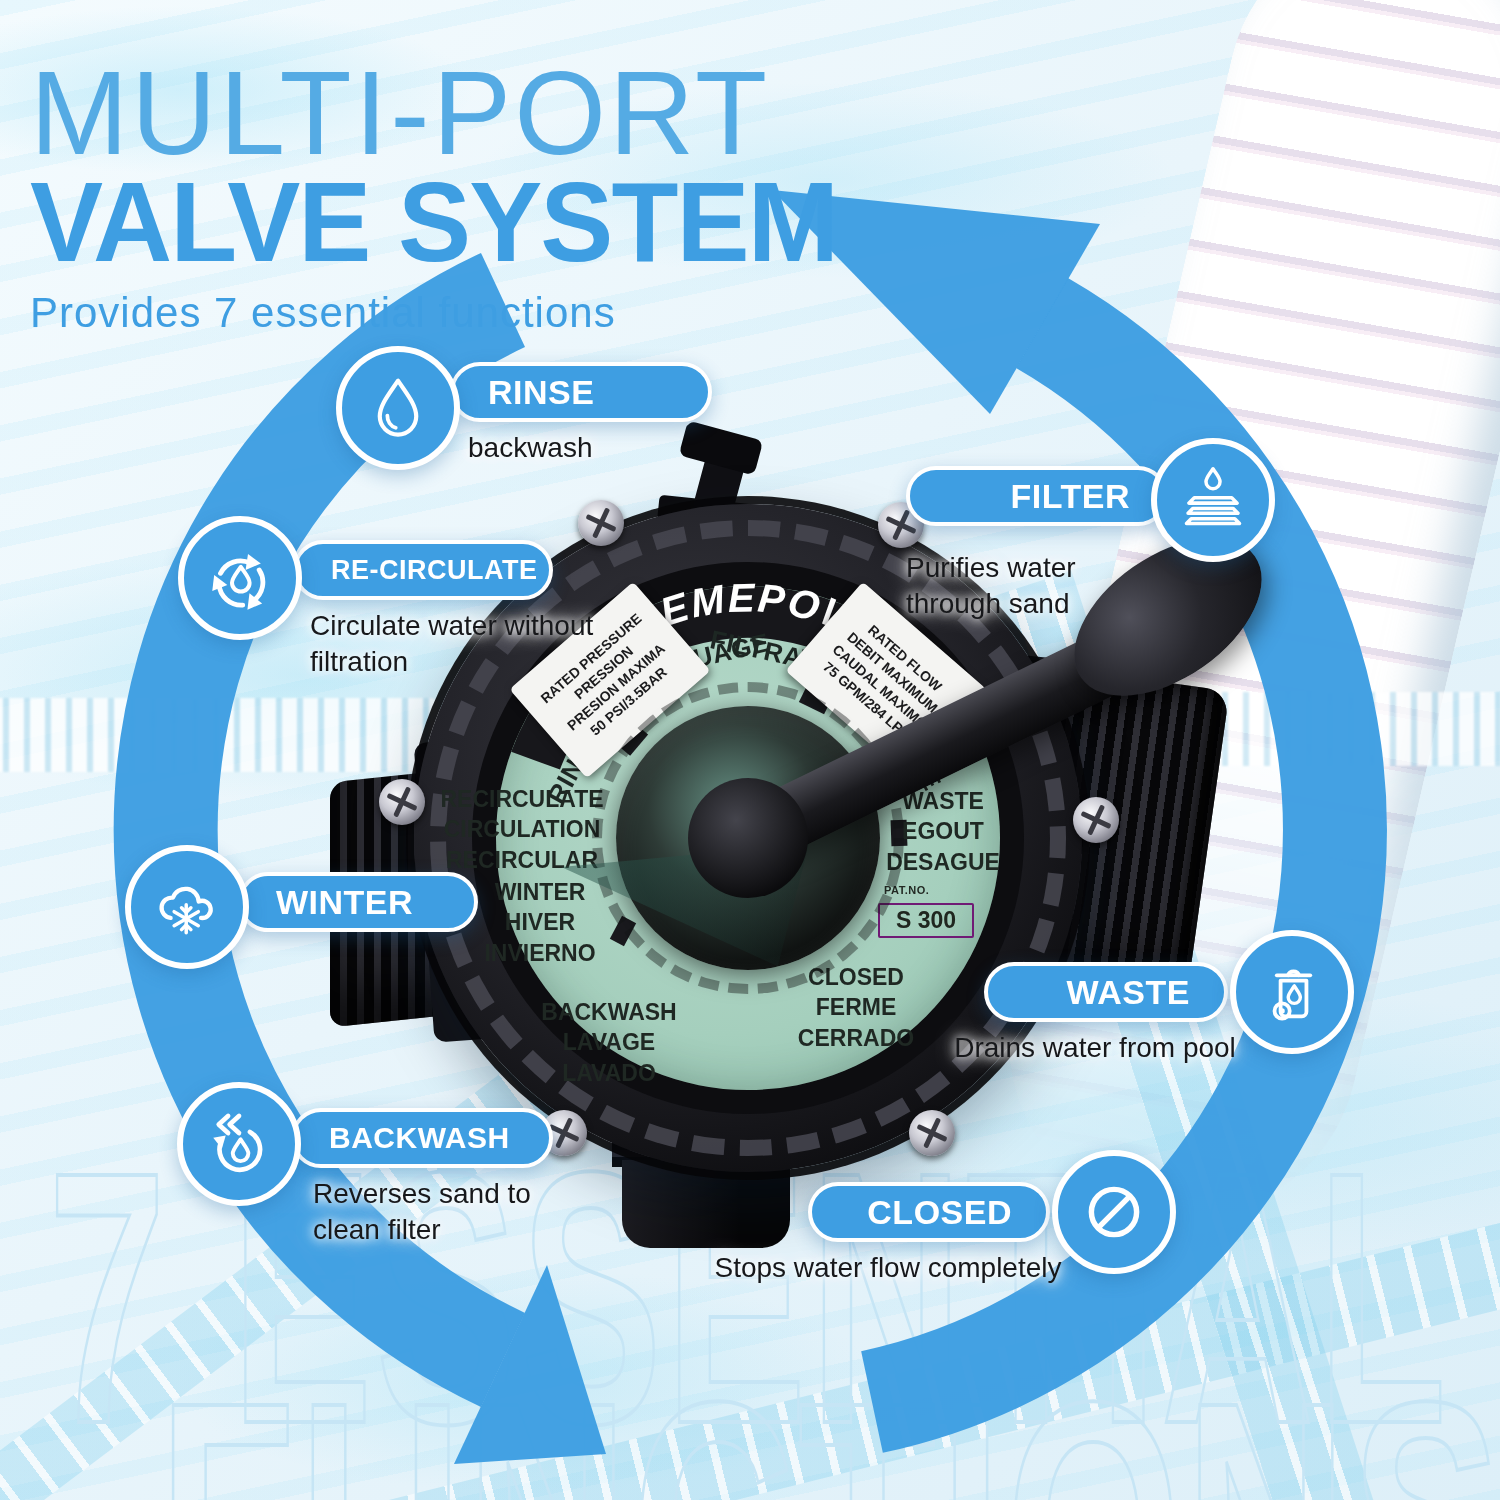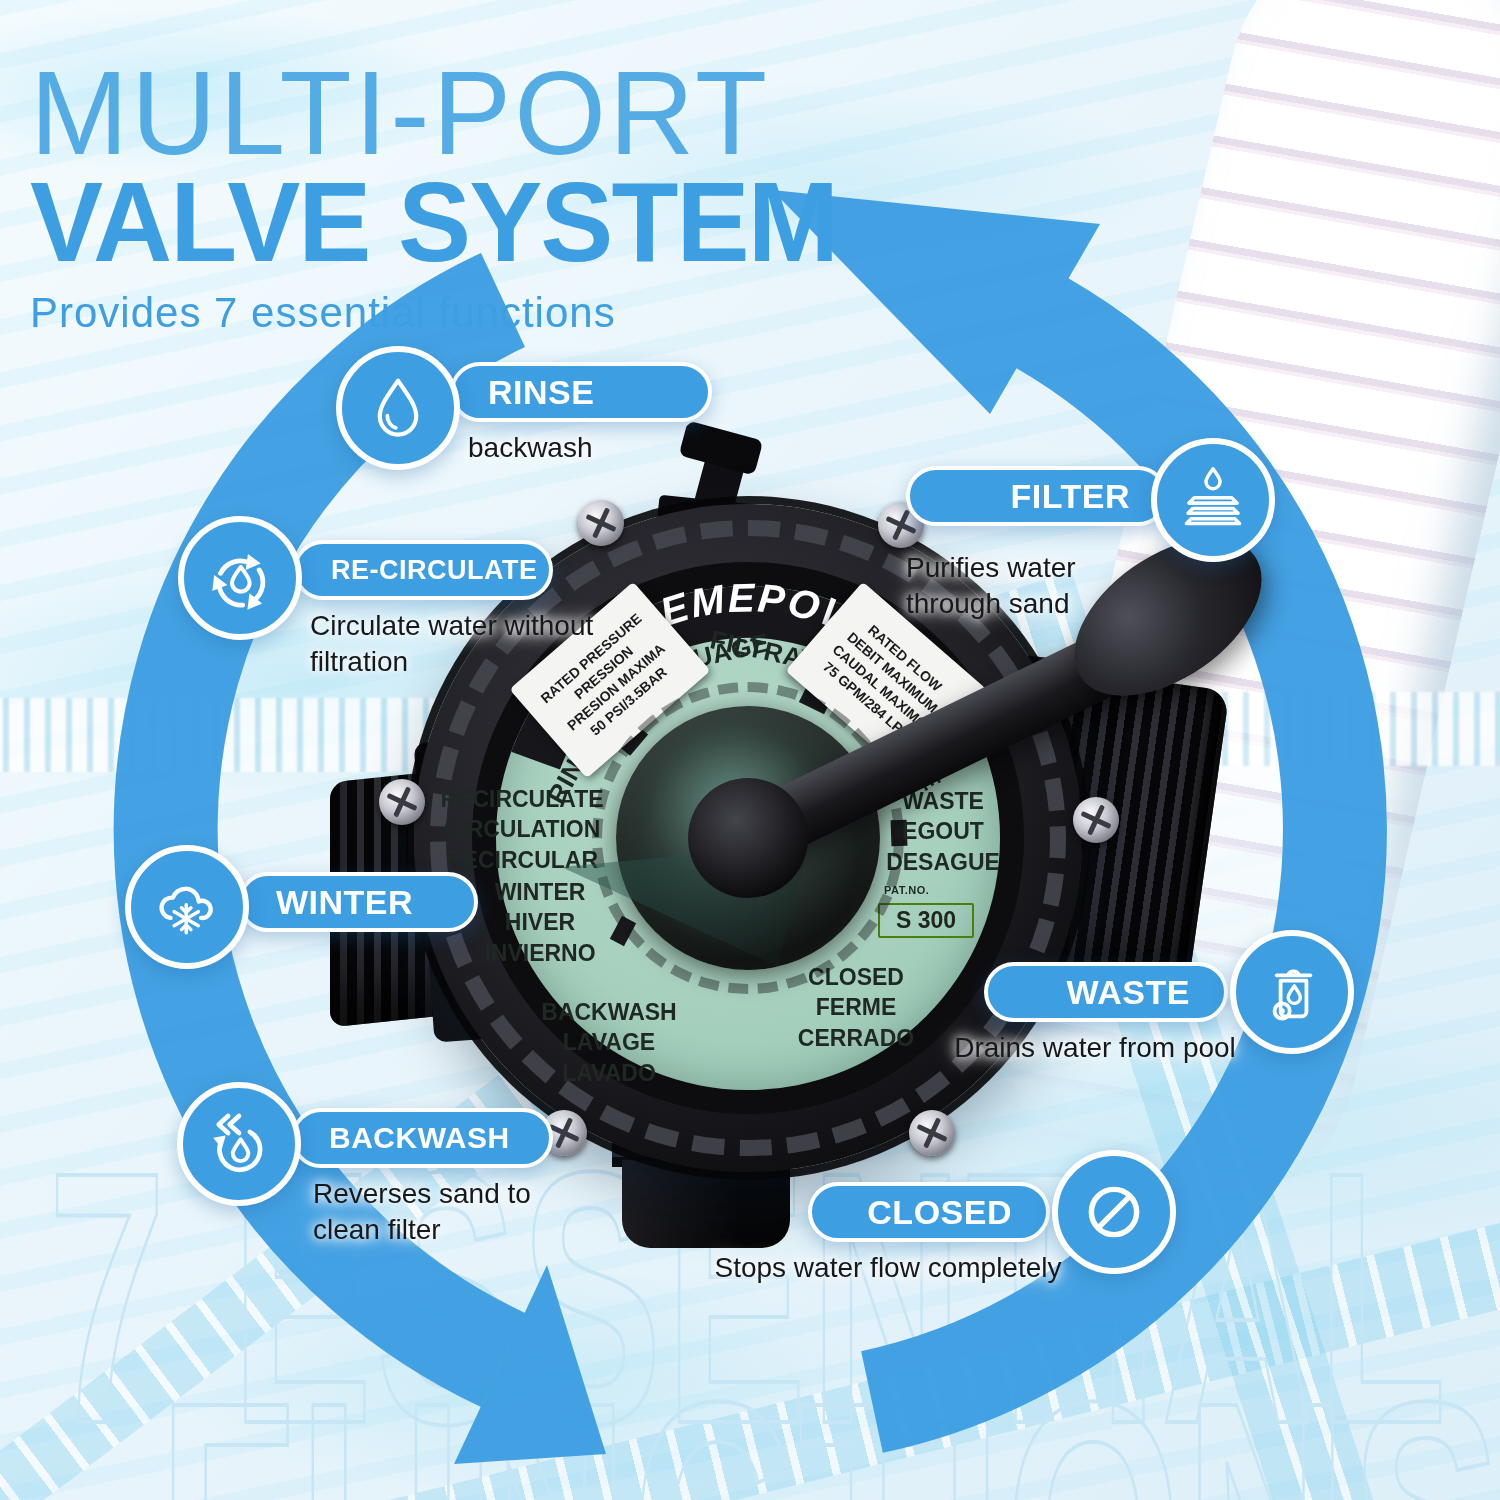--- a/index.html
+++ b/index.html
@@ -77,21 +77,21 @@
   .hub-ring{left:592px;top:682px;width:312px;height:312px;border-radius:50%;z-index:3;
     border:10px dashed rgba(18,22,20,.40);box-sizing:border-box;}
   .pos{position:absolute;text-align:center;font-weight:bold;color:#1f2823;font-size:23px;line-height:1.32;z-index:3;}
   .pos span{display:block;}
   .pos-recirculate{left:437px;top:784px;width:170px;}
   .pos-winter{left:455px;top:877px;width:170px;}
   .pos-backwash{left:524px;top:997px;width:170px;}
   .pos-waste{left:868px;top:786px;width:150px;}
   .pos-closed{left:771px;top:962px;width:170px;}
   .patent-label{position:absolute;left:884px;top:884px;font-size:11px;font-weight:bold;color:#232a24;z-index:3;letter-spacing:.5px;}
-  .patent-box{position:absolute;left:878px;top:903px;border:2px solid #4d7c0f;padding:2px 16px;font-size:23px;font-weight:bold;color:#20261f;z-index:3;border-radius:2px;}
+  .patent-box{position:absolute;left:878px;top:903px;border:2px solid #701a75;padding:2px 16px;font-size:23px;font-weight:bold;color:#20261f;z-index:3;border-radius:2px;}
   .hub{left:616px;top:706px;width:264px;height:264px;border-radius:50%;z-index:3;
     background:radial-gradient(circle at 44% 38%, rgba(96,138,126,.95) 0%, rgba(40,52,48,.96) 38%, #101312 70%, #070908 100%);
     box-shadow:inset 0 10px 30px rgba(255,255,255,.08), 0 6px 24px rgba(0,0,0,.5);}
   .hub-glass{left:560px;top:810px;width:240px;height:150px;z-index:3;transform:rotate(10deg);
     clip-path:polygon(100% 8%, 0% 52%, 96% 92%);
     background:linear-gradient(100deg, rgba(46,92,82,.55), rgba(18,36,32,.25));}
   .handle-arm{left:748px;top:806px;width:436px;height:64px;border-radius:34px;z-index:3;
     transform-origin:0 50%;transform:rotate(-26deg);
     background:linear-gradient(180deg,#4a4a52 0%,#1a1a1e 55%,#0a0a0c 100%);
     box-shadow:0 10px 24px rgba(0,0,0,.45);}

